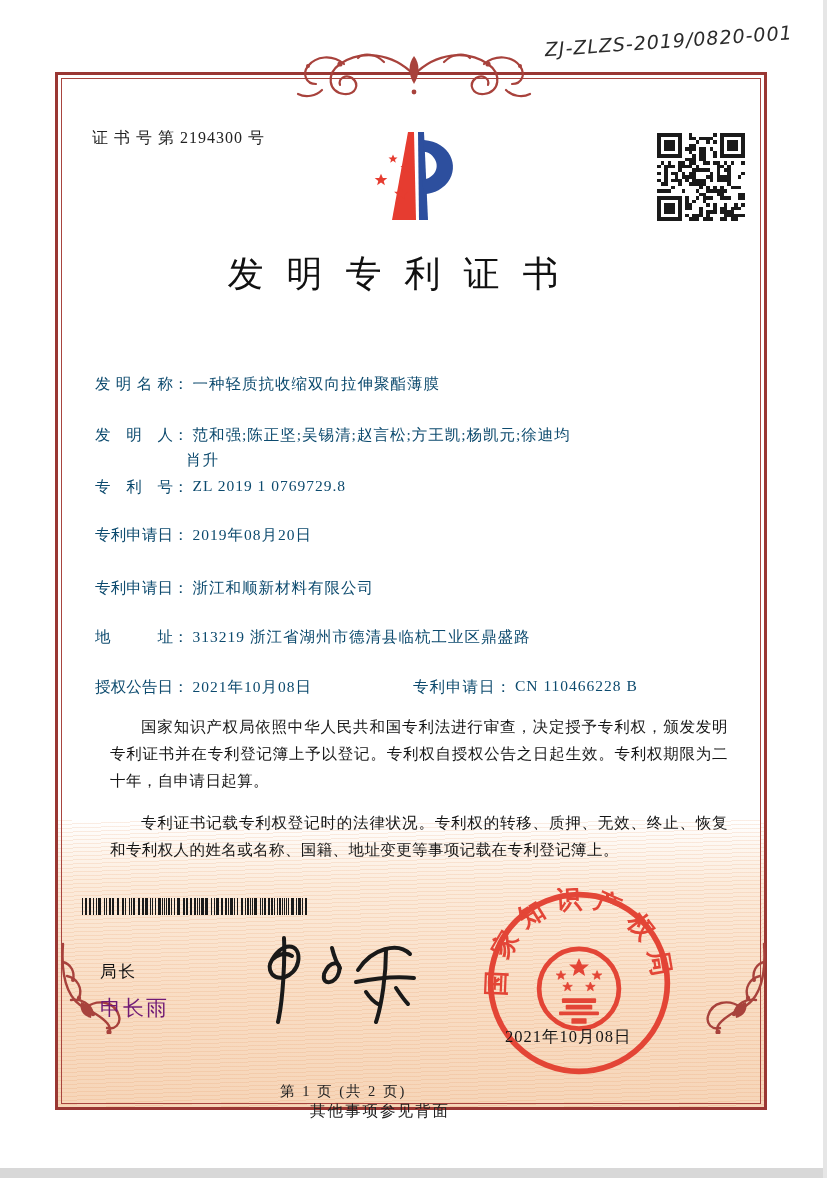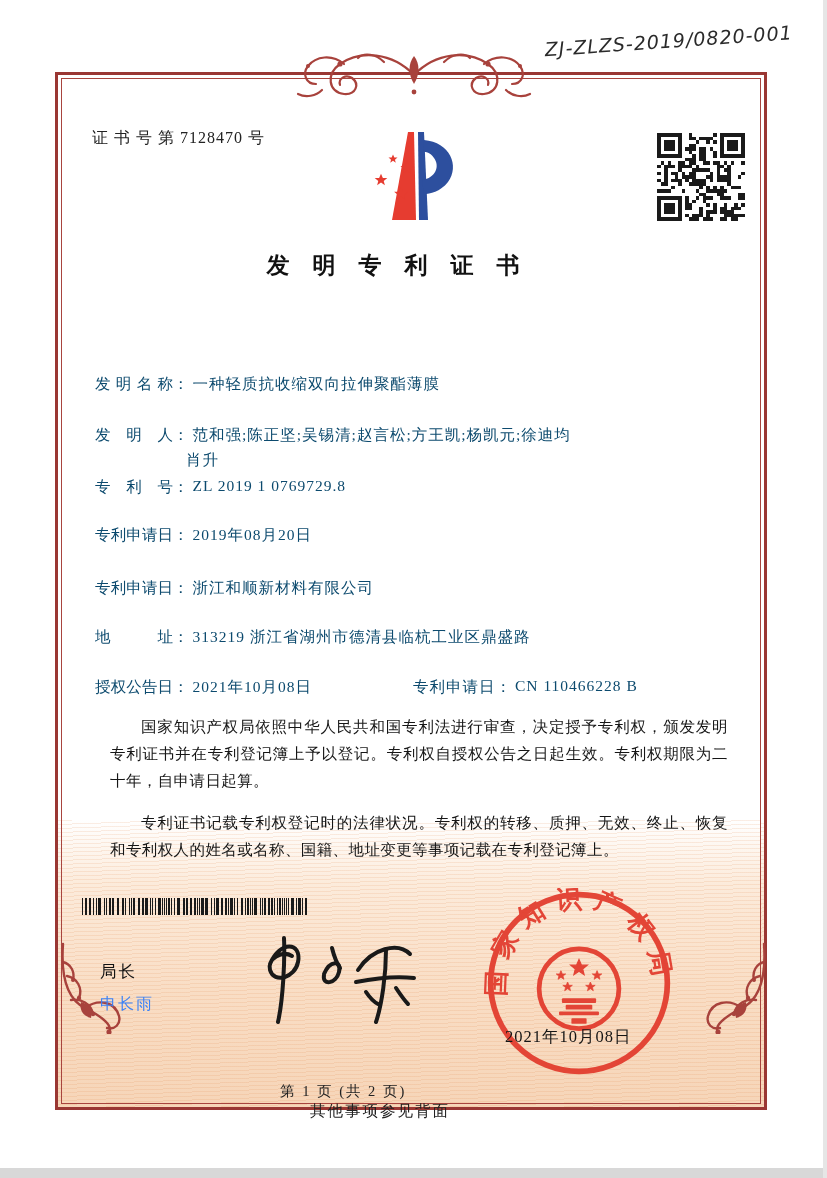--- a/index.html
+++ b/index.html
@@ -24,38 +24,38 @@
     background:linear-gradient(to bottom, rgba(253,238,224,0) 0%, #fcebdb 22%, #f9ddc4 60%, #f6d5b8 100%);}
   .tint .waves{position:absolute;inset:0;
     background:repeating-linear-gradient(178deg, rgba(222,128,66,0.14) 0px, rgba(222,128,66,0.14) 1px, rgba(255,255,255,0) 1px, rgba(255,255,255,0) 4px);}
 
   .cert-no{position:absolute;left:92px;top:128px;font-size:16px;letter-spacing:1px;color:#222;}
 
   .logo{position:absolute;left:352px;top:128px;width:110px;height:100px;}
   .qr{position:absolute;left:657px;top:133px;width:88px;height:88px;}
 
   .title{position:absolute;left:55px;top:250px;width:676px;text-align:center;
-    font-size:23px;font-weight:bold;letter-spacing:23px;text-indent:23px;color:#111;}
+    font-size:36px;font-weight:normal;letter-spacing:23px;text-indent:23px;color:#111;}
 
   .field-row{position:absolute;left:95px;width:660px;height:24px;font-size:15.5px;
     white-space:nowrap;color:#0c4a6e;margin-top:20px;}
   .flabel{display:inline-block;width:78px;text-align:justify;text-align-last:justify;vertical-align:top;}
   .flabel--natural{width:auto;text-align-last:auto;letter-spacing:1px;}
   .fcolon{display:inline-block;vertical-align:top;margin-right:4px;}
   .fvalue{display:inline-block;vertical-align:top;letter-spacing:1px;}
   .second-pair{position:absolute;left:318px;top:0;}
 
   .paragraphs{position:absolute;left:95px;top:698px;width:648px;font-size:15.5px;
     line-height:27px;color:#161616;text-align:justify;letter-spacing:0.4px;}
   .paragraphs p{margin:15px;text-indent:2em;}
 
   .barcode{position:absolute;left:82px;top:898px;width:228px;height:17px;}
 
   .director-title{position:absolute;left:100px;top:961px;font-size:16.5px;letter-spacing:2px;color:#111;}
-  .director-name{position:absolute;left:100px;top:994px;font-size:16px;letter-spacing:2px;color:#3b82f6;}
+  .director-name{position:absolute;left:100px;top:994px;font-size:21px;letter-spacing:2px;color:#701a75;}
   .signature{position:absolute;left:240px;top:930px;width:180px;height:100px;}
 
   .seal{position:absolute;left:482px;top:888px;width:194px;height:190px;opacity:0.93;}
   .seal-date{position:absolute;left:505px;top:1026px;width:160px;font-size:16.5px;
     letter-spacing:1px;color:#141414;white-space:nowrap;}
 
   .page-info{position:absolute;left:280px;top:1082px;width:210px;text-align:left;
     font-size:14.5px;letter-spacing:2px;color:#222;}
   .back-note{position:absolute;left:280px;top:1101px;width:200px;text-align:center;
     font-size:15.5px;letter-spacing:2px;color:#222;}
@@ -126,21 +126,21 @@
     </g>
     <g fill="#a8423c">
       <circle cx="52" cy="90" r="2.6"></circle>
         <circle cx="22" cy="56" r="2.2"></circle>
       <circle cx="36" cy="72" r="2.2"></circle>
         <circle cx="16" cy="38" r="2"></circle>
       <path d="M24,60 C32,62 36,68 34,76 C26,74 22,68 24,60 Z"></path>
     </g>
   </svg>
 
-  <div class="cert-no">证 书 号 第 7128470 号</div>
+  <div class="cert-no">证 书 号 第 2194300 号</div>
 
   <svg class="logo" viewBox="0 0 110 100">
     <defs>
       <polygon id="star5" points="0,-6 1.8,-1.9 6,-1.9 2.6,0.9 3.7,5 0,2.4 -3.7,5 -2.6,0.9 -6,-1.9 -1.8,-1.9"></polygon>
     </defs>
     <polygon fill="#e63c30" points="56,4 62,4 64,92 40,92"></polygon>
     <polygon fill="#2d4f9e" points="66,4 72,4 76,92 67,92"></polygon>
     <path fill="#2d4f9e" d="M72,12 C98,14 108,38 96,54 C88,64 78,66 72,66 L70,52 C84,50 88,38 82,30 C78,24 74,24 71,24 Z"></path>
     <g fill="#e63c30">
       <use href="#star5" transform="translate(57,17) scale(0.55)"></use>

